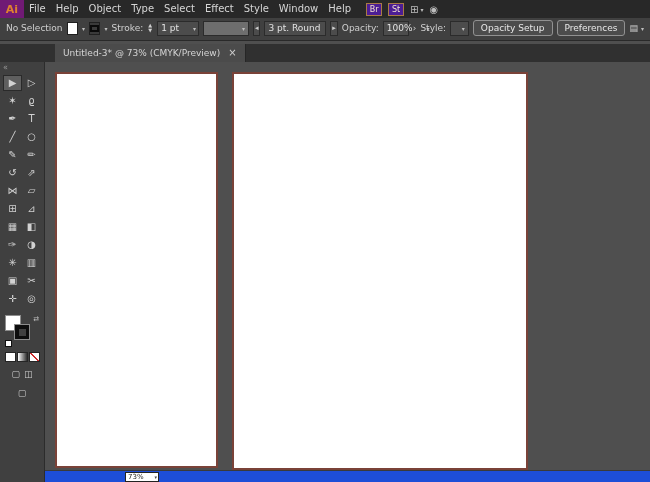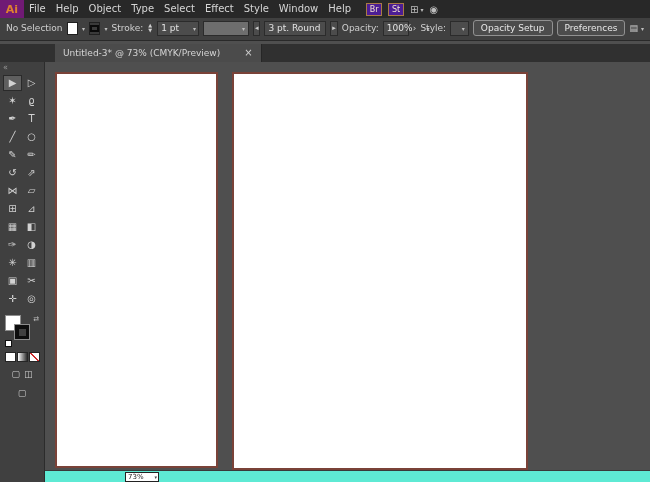--- a/index.html
+++ b/index.html
@@ -37,21 +37,21 @@
   .arrow-btn { width:10px; height:15px; display:flex; align-items:center; justify-content:center;
                font-size:7px; color:#cfcfcf; background:#4c4c4c; border:1px solid #2b2b2b; }
   .chev { font-size:9px; color:#cfcfcf; }
   .btn { height:16px; background:#4c4c4c; border:1px solid #919191; border-radius:3px;
          color:#e8e8e8; font-size:9px; padding:0 7px; display:flex; align-items:center; white-space:nowrap; }
   .cb-right { margin-left:auto; display:flex; align-items:center; gap:3px; }
 
   
   .tab-bar { position:absolute; top:44px; left:0; right:0; height:18px; background:#303030; }
   .doc-tab { position:absolute; left:55px; top:0; height:18px; background:#4b4b4b;
-             border-right:1px solid #262626; display:flex; align-items:center; gap:24px;
+             border-right:1px solid #262626; display:flex; align-items:center; gap:8px;
              padding:0 8px; color:#d4d4d4; font-size:9px; white-space:nowrap; }
   .tab-close { color:#cfcfcf; font-size:10px; line-height:10px; }
 
   
   .toolbar { position:absolute; top:62px; left:0; bottom:0; width:45px; background:#404040;
              border-right:1px solid #2c2c2c; }
   .tb-collapse { height:11px; color:#9a9a9a; font-size:8px; padding-left:3px; line-height:11px; }
   .tools-grid { display:grid; grid-template-columns:19px 19px; justify-content:center; row-gap:2px; margin-top:2px; }
   .tool { width:19px; height:16px; line-height:16px; text-align:center; font-size:10px; color:#d2d2d2; }
   .tool.active { background:#5f5f5f; border:1px solid #2a2a2a; line-height:14px; }
@@ -70,21 +70,21 @@
   .mode-row { display:flex; justify-content:center; gap:4px; margin-top:7px; color:#cfcfcf; font-size:9px; }
   .screen-mode { text-align:center; margin-top:9px; color:#cfcfcf; font-size:9px; }
 
   
   .canvas { position:absolute; left:45px; top:62px; right:0; bottom:12px; background:#4f4f4f; overflow:hidden; }
   .artboard { position:absolute; background:#ffffff; border:2px solid #7a4238; }
   .artboard-1 { left:10px; top:10px; width:163px; height:396px; }
   .artboard-2 { left:187px; top:10px; width:296px; height:398px; }
 
   
-  .status-bar { position:absolute; left:45px; right:0; bottom:0; height:12px; background:#5eead4;
+  .status-bar { position:absolute; left:45px; right:0; bottom:0; height:12px; background:#1d4ed8;
                 border-top:1px solid #3a3a3a; }
   .zoom-field { position:absolute; left:80px; top:1px; width:34px; height:10px; background:#ffffff;
                 border:1px solid #222; color:#222; font-size:7px; line-height:8px; padding-left:2px;
                 display:flex; align-items:center; justify-content:space-between; }
   .zoom-caret { font-size:5px; color:#444; padding-right:1px; }
 </style>
 </head>
 <body>
 
 <div class="menu-bar">

